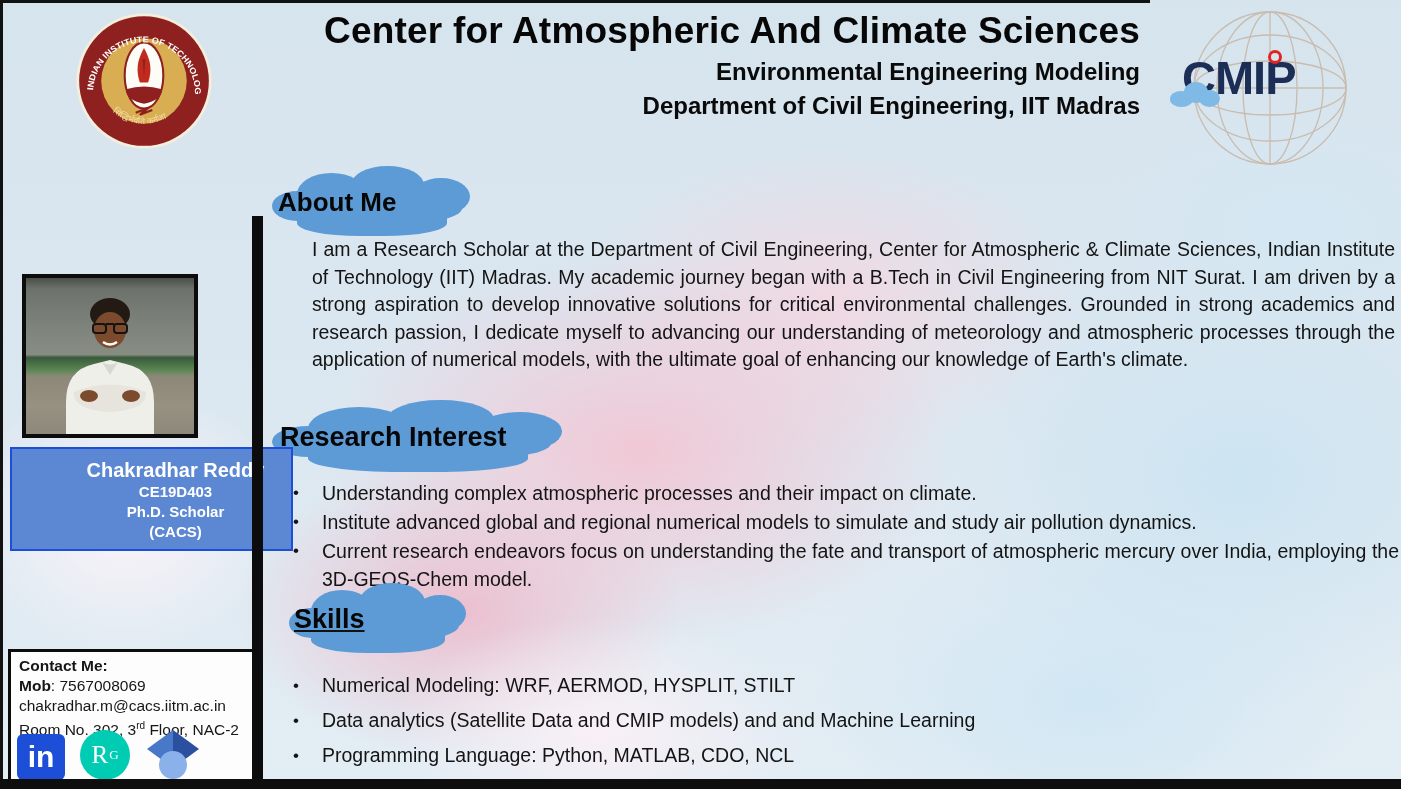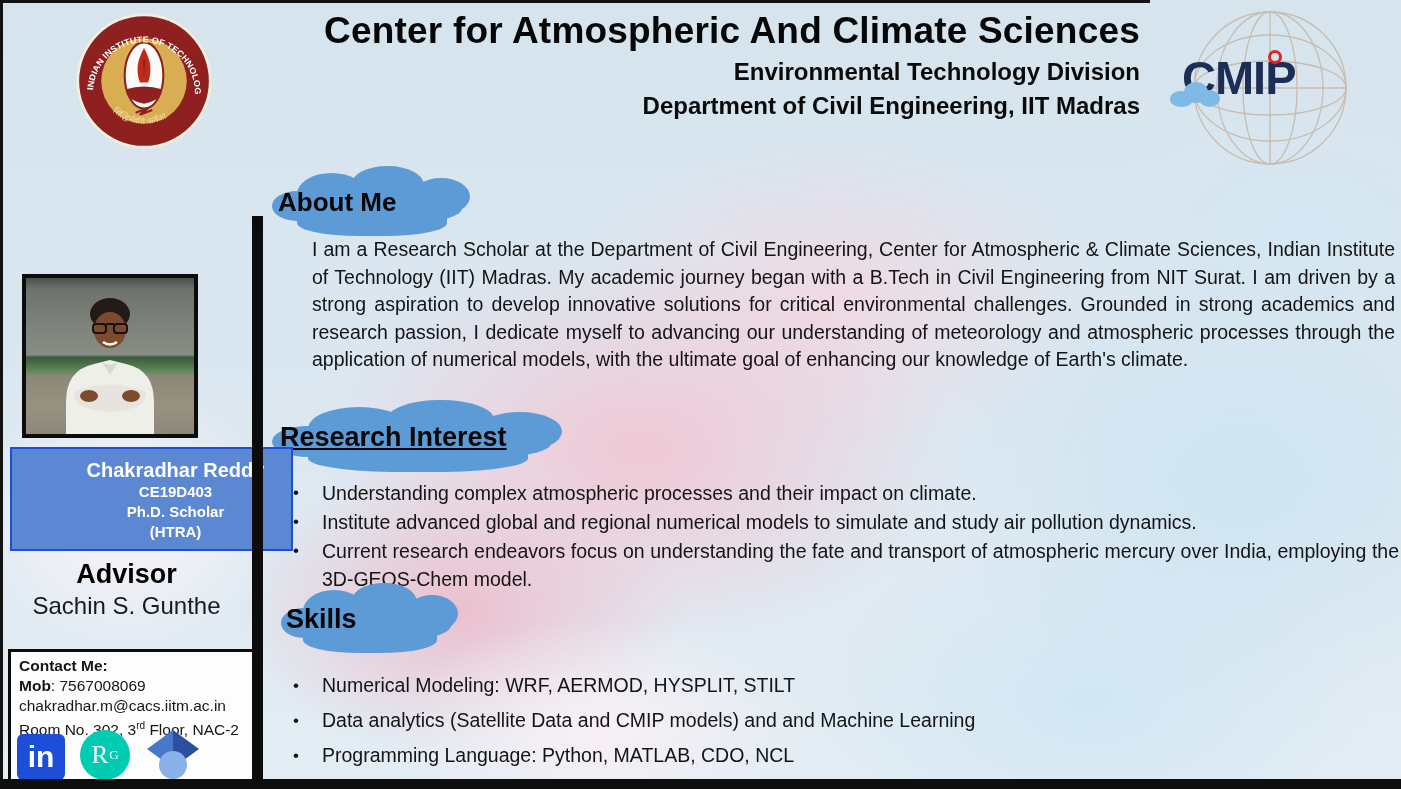--- a/index.html
+++ b/index.html
@@ -75,22 +75,22 @@
   .cloud-label .p2{left:10%;top:2%;width:36%;height:70%;}
   .cloud-label .p3{left:38%;top:-10%;width:38%;height:64%;}
   .cloud-label .p4{right:0;top:10%;width:30%;height:62%;}
   .cloud-label .p5{left:10%;bottom:-6%;width:78%;height:52%;border-radius:42%;}
   .cloud-label .base{left:4%;top:24%;right:4%;bottom:10%;border-radius:45%;}
   .cloud-text{position:relative;z-index:2;font-weight:bold;color:#070707;white-space:nowrap;}
 
   #about-cloud{left:278px;top:172px;width:192px;height:60px;}
   #about-cloud .cloud-text{font-size:26px;}
   #research-cloud{left:280px;top:406px;width:282px;height:62px;}
-  #research-cloud .cloud-text{font-size:27px;text-decoration:underline;}
-  #skills-cloud{left:286px;top:589px;width:172px;height:60px;}
+  #research-cloud .cloud-text{font-size:27px;}
+  #skills-cloud{left:294px;top:589px;width:172px;height:60px;text-decoration:underline;}
   #skills-cloud .cloud-text{font-size:27px;}
 
   
   #about-para{position:absolute;left:312px;top:236px;width:1083px;z-index:2;
     font-size:19.5px;line-height:27.5px;text-align:justify;color:#141414;}
 
   .bullet-list{position:absolute;z-index:2;font-size:19.5px;color:#141414;}
   #research-list{left:293px;top:479px;width:1106px;}
   #skills-list{left:293px;top:672px;width:1100px;}
   .bullet-item{display:flex;line-height:28px;}
@@ -126,21 +126,21 @@
         <textPath href="#sealTop" startOffset="2%" textLength="150" lengthAdjust="spacingAndGlyphs">INDIAN INSTITUTE OF TECHNOLOGY MADRAS</textPath>
       </text>
       <text font-size="6" fill="#f3dda6" font-family="Liberation Sans, sans-serif">
         <textPath href="#sealBot" startOffset="18%" textLength="42" lengthAdjust="spacingAndGlyphs">सिद्धिर्भवति कर्मजा</textPath>
       </text>
     </svg>
   </div>
 
   <div id="header-title">
     <div class="main-title">Center for Atmospheric And Climate Sciences</div>
-    <div class="subtitle">Environmental Technology Division</div>
+    <div class="subtitle">Environmental Engineering Modeling</div>
     <div class="subtitle">Department of Civil Engineering, IIT Madras</div>
   </div>
 
   <div id="cacs-logo">
     <svg id="cacs-globe" viewBox="0 0 243 162" width="243" height="162">
       <g fill="none" stroke="#c9bcae" stroke-width="1.3">
         <circle cx="112" cy="84" r="76"></circle>
         <ellipse cx="112" cy="84" rx="76" ry="27"></ellipse>
         <ellipse cx="112" cy="84" rx="76" ry="53"></ellipse>
         <ellipse cx="112" cy="84" rx="27" ry="76"></ellipse>
@@ -171,27 +171,23 @@
       <path d="M48,114 Q84,99 120,114 Q122,132 84,134 Q46,132 48,114 Z" fill="#e6e4dc"></path>
       <ellipse cx="63" cy="118" rx="9" ry="6" fill="#7c4b2d"></ellipse>
       <ellipse cx="105" cy="118" rx="9" ry="6" fill="#7c4b2d"></ellipse>
     </svg>
   </div>
 
   <div id="name-card">
     <div class="nm">Chakradhar Reddy</div>
     <div class="sm">CE19D403</div>
     <div class="sm">Ph.D. Scholar</div>
-    <div class="sm">(HTRA)</div>
-  </div>
-
-  <div id="advisor-block">
-    <div class="adv-label">Advisor</div>
-    <div class="adv-name">Sachin S. Gunthe</div>
-  </div>
+    <div class="sm">(CACS)</div>
+  </div>
+
 
   <div id="contact-box">
     <div class="bold">Contact Me:</div>
     <div><span class="bold">Mob</span><span>: 7567008069</span></div>
     <div>chakradhar.m@cacs.iitm.ac.in</div>
     <div><span>Room No. 302, 3</span><sup>rd</sup><span> Floor, NAC-2</span></div>
     <div class="icons-row">
       <div class="icon-linkedin">
           <span>in</span>
         </div>

